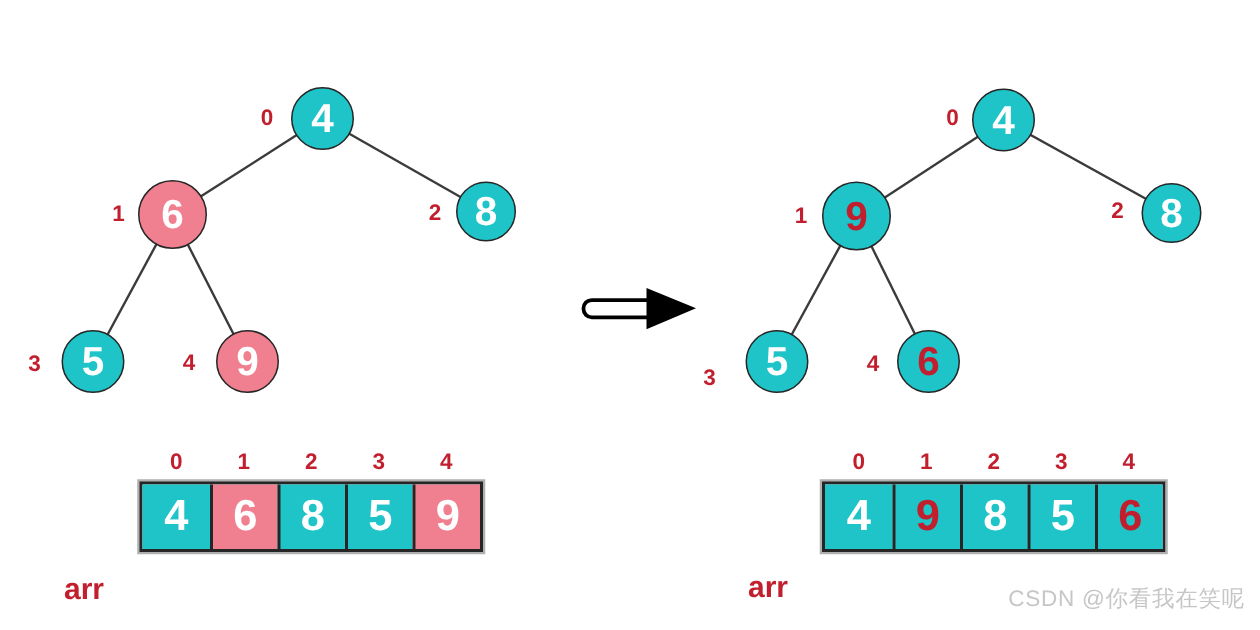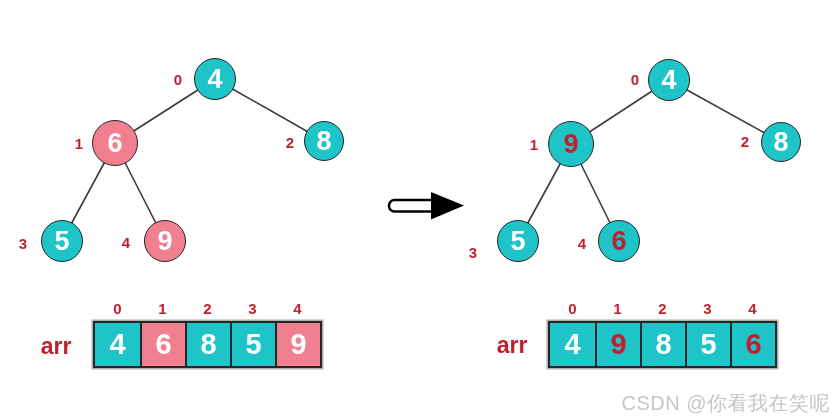--- a/index.html
+++ b/index.html
@@ -52,29 +52,30 @@
     font-weight: bold;
     font-size: 29px;
     line-height: 1;
   }
   .array-cell + .array-cell { border-left: 2px solid #262626; }
   .arr-label {
     position: absolute;
     z-index: 2;
     transform: translate(-50%, -50%);
     font-weight: bold;
-    font-size: 23px;
+    font-size: 20px;
     line-height: 1;
+    margin-top: 47px;
   }
   .watermark {
     position: absolute;
     z-index: 2;
     right: 10px;
     top: 390px;
-    font-size: 20px;
+    font-size: 15px;
     color: #c6c6c6;
     text-shadow: 1px 1px 0 #ffffff;
     letter-spacing: 0.5px;
   }
 </style>
 </head>
 <body>
 
 <div id="stage">
 

